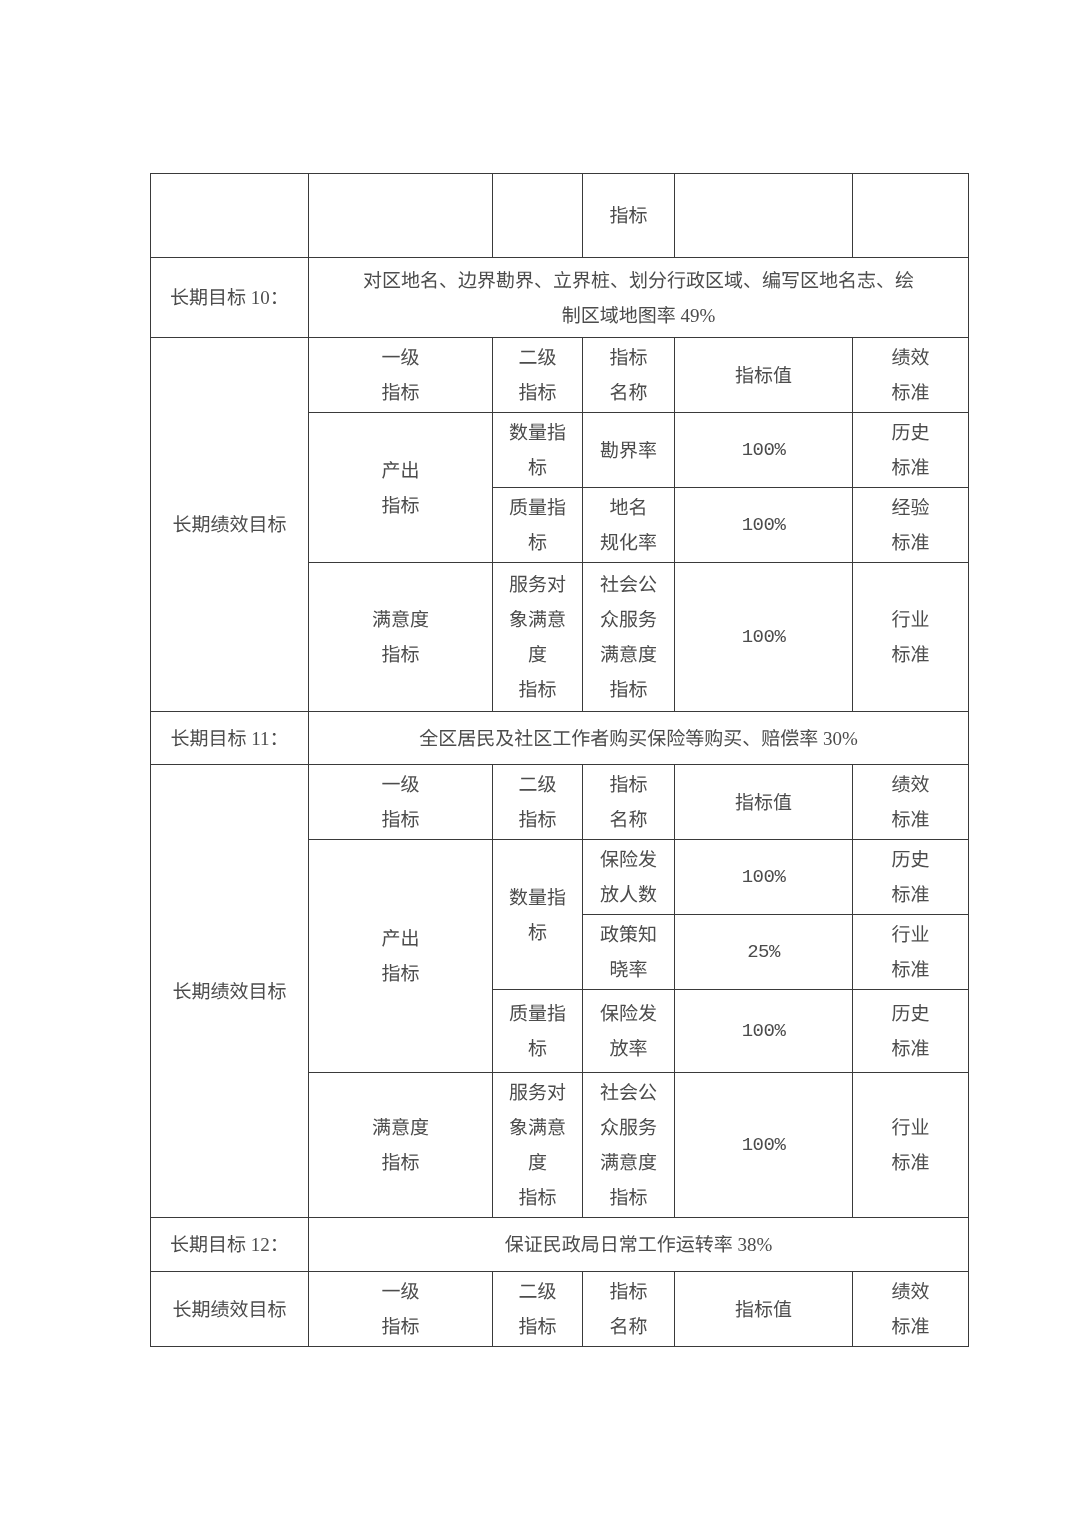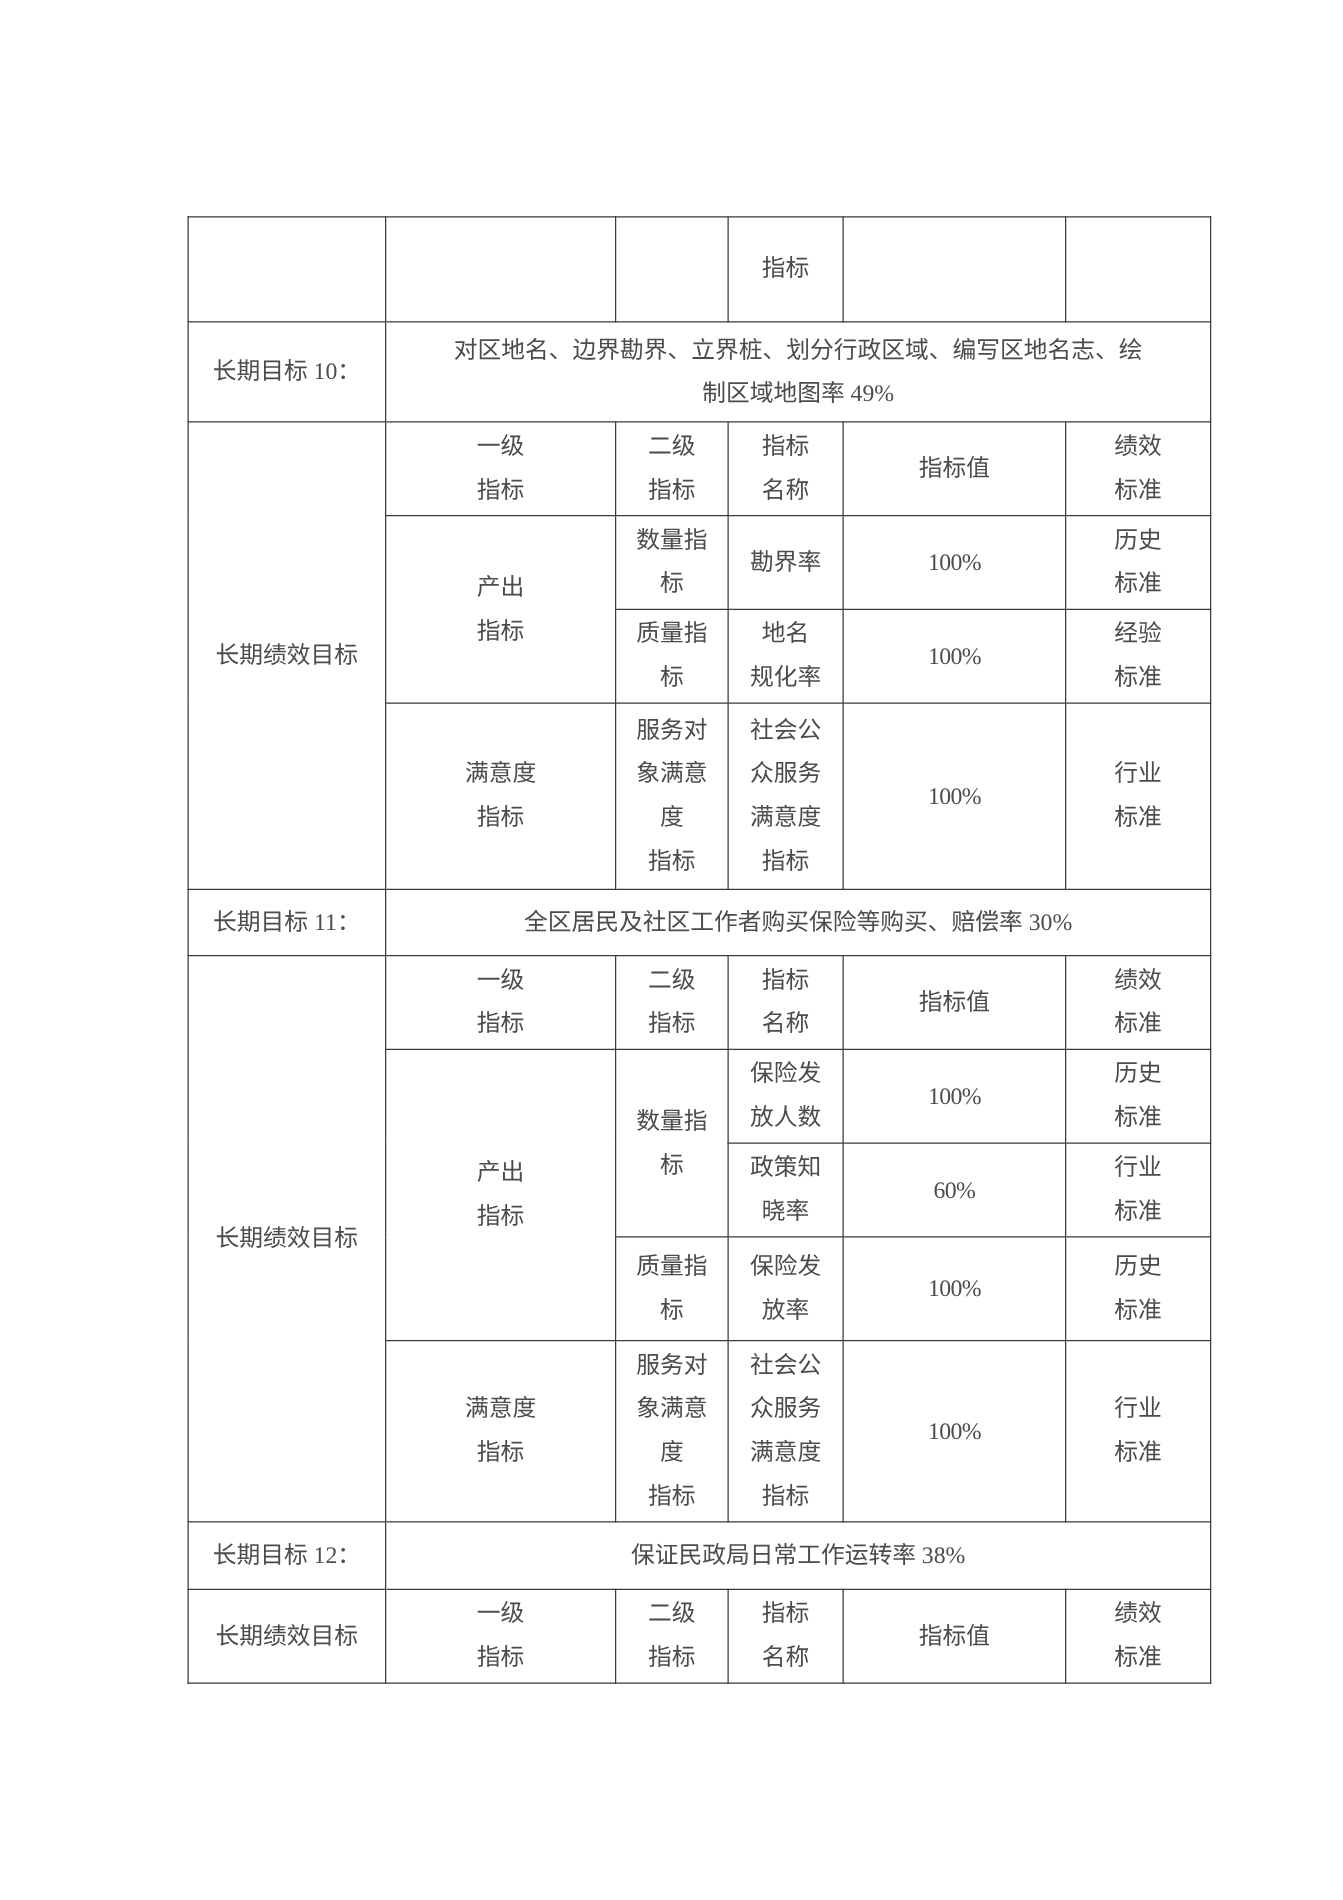--- a/index.html
+++ b/index.html
@@ -36,21 +36,21 @@
     vertical-align: top;
     padding-top: 3px;
   }
   td.goal-label {
     font-size: 19px;
   }
   td.goal-desc {
     line-height: 40px;
   }
   td.val-cell {
-    font-family: Liberation Serif, serif;
+    font-family: Liberation Mono, monospace;
     font-size: 17px;
     font-stretch: condensed;
     letter-spacing: -0.5px;
     margin-top: 13px;
   }
   
   tr.r-cont   { height: 84px; }
   tr.r-goal10 { height: 80px; }
   tr.r-head   { height: 70px; }
   tr.r10a     { height: 73px; }
@@ -162,21 +162,21 @@
 标</td>
       <td>保险发
 放人数</td>
       <td class="val-cell">100%</td>
       <td>历史
 标准</td>
     </tr>
     <tr class="r11b">
       <td>政策知
 晓率</td>
-      <td class="val-cell">60%</td>
+      <td class="val-cell">25%</td>
       <td>行业
 标准</td>
     </tr>
     <tr class="r11c">
       <td>质量指
 标</td>
       <td>保险发
 放率</td>
       <td class="val-cell">100%</td>
       <td>历史

